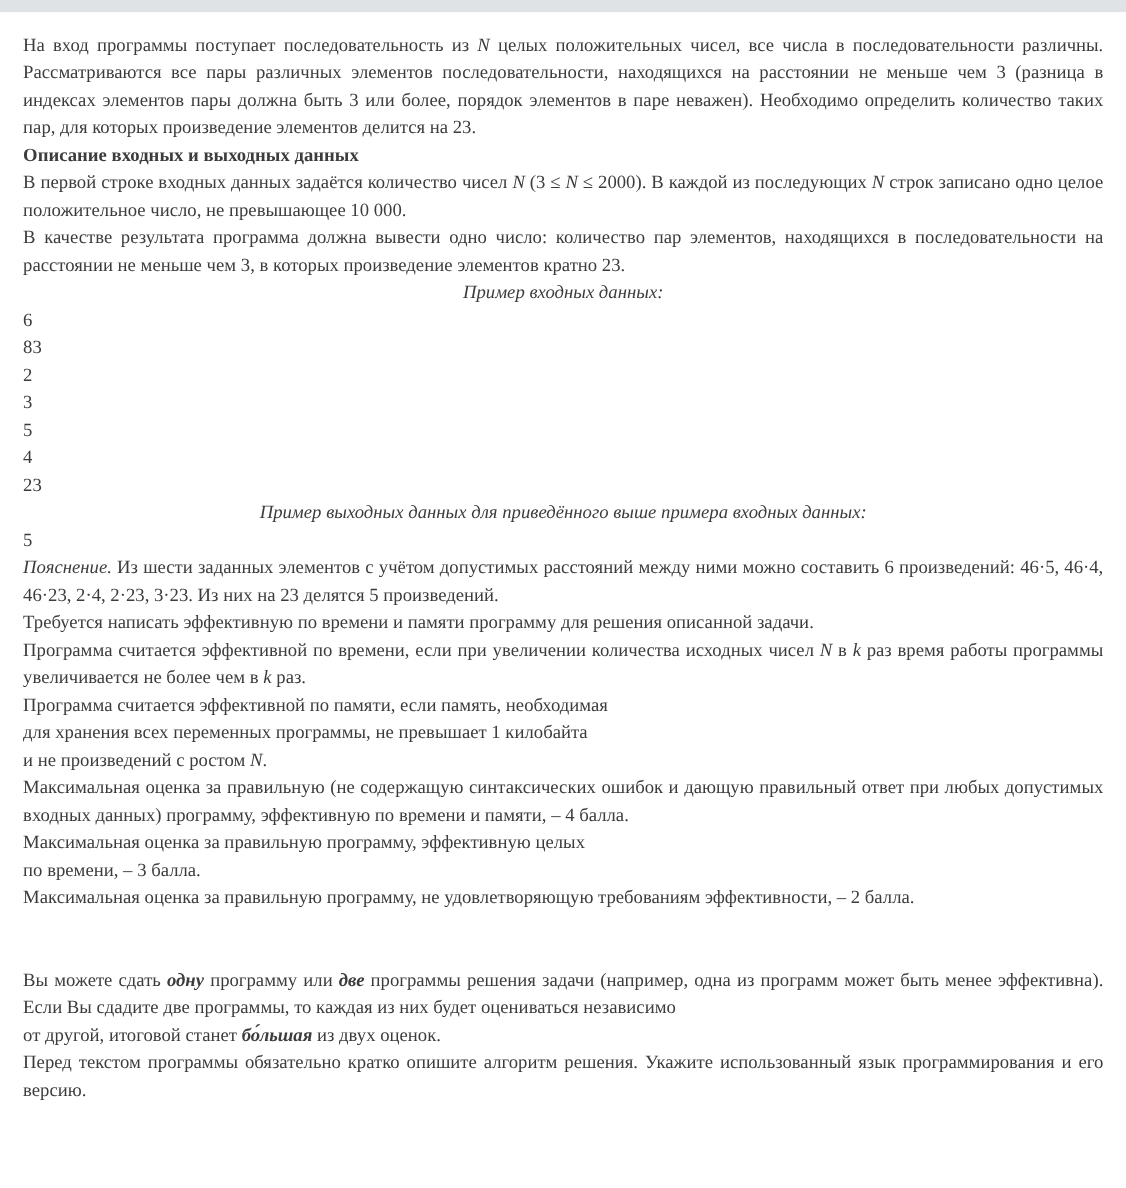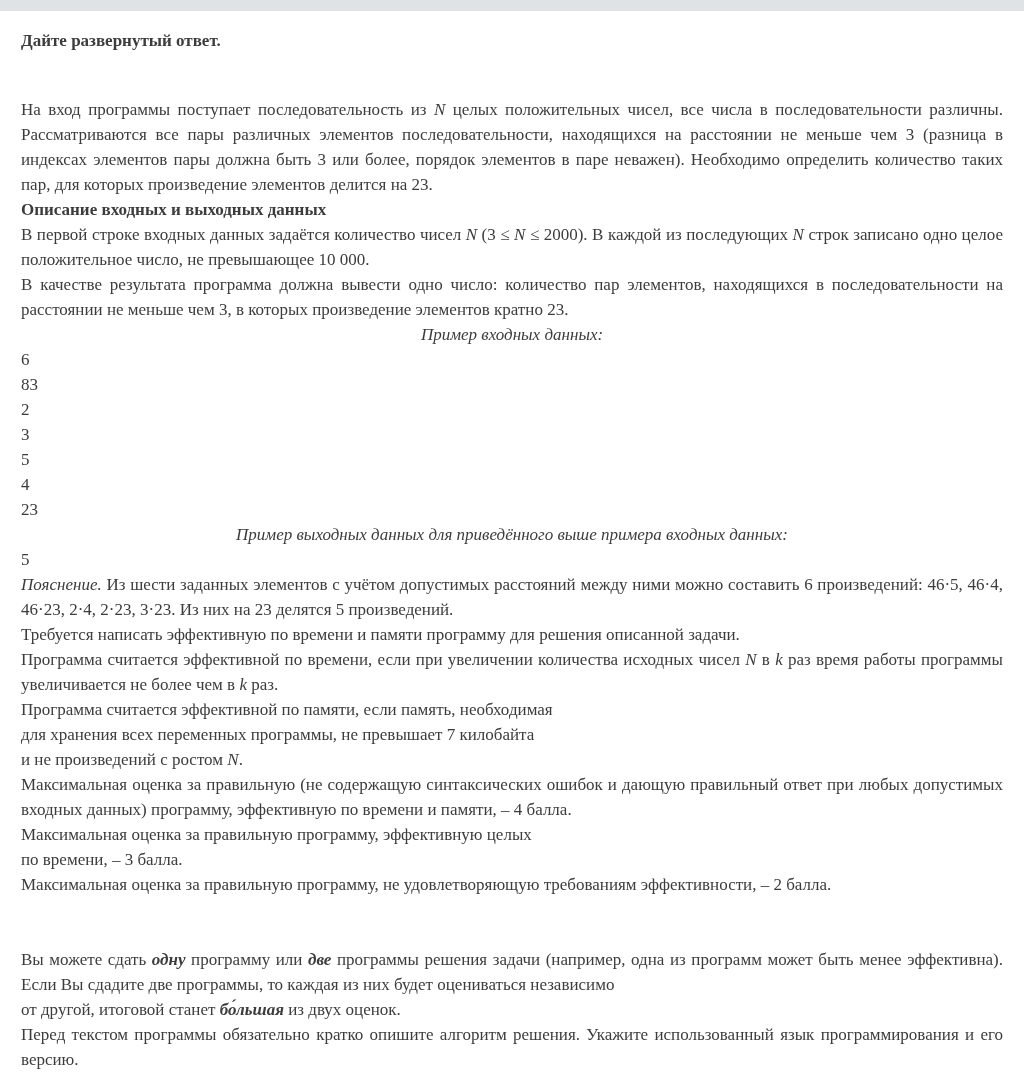--- a/index.html
+++ b/index.html
@@ -36,21 +36,20 @@
   .gap-before { margin-top: 50px; }
   b { font-weight: bold; font-style: italic; }
   i { font-style: italic; }
 </style>
 </head>
 <body>
 
 <div class="top-bar"></div>
 
 <div class="content">
-  <p class="title">Дайте развернутый ответ.</p>
 
   <p class="para just"><span>На вход программы поступает последовательность из </span><i>N</i><span> целых положительных чисел, все числа в последовательности различны. Рассматриваются все пары различных элементов последовательности, находящихся на расстоянии не меньше чем 3 (разница в индексах элементов пары должна быть 3 или более, порядок элементов в паре неважен). Необходимо определить количество таких пар, для которых произведение элементов делится на 23.</span></p>
 
   <p class="para bold">Описание входных и выходных данных</p>
 
   <p class="para just"><span>В первой строке входных данных задаётся количество чисел </span><i>N</i><span> (3 ≤ </span><i>N</i><span> ≤ 2000). В каждой из последующих </span><i>N</i><span> строк записано одно целое положительное число, не превышающее 10 000.</span></p>
 
   <p class="para just"><span>В качестве результата программа должна вывести одно число: количество пар элементов, находящихся в последовательности на расстоянии не меньше чем 3, в которых произведение элементов кратно 23.</span></p>
 
   <p class="para italic">Пример входных данных:</p>
@@ -68,21 +67,21 @@
   <p class="para italic">Пример выходных данных для приведённого выше примера входных данных:</p>
 
   <p class="para">5</p>
 
   <p class="para just"><i>Пояснение.</i><span> Из шести заданных элементов с учётом допустимых расстояний между ними можно составить 6 произведений: 46·5, 46·4, 46·23, 2·4, 2·23, 3·23. Из них на 23 делятся 5 произведений.</span></p>
 
   <p class="para just"><span>Требуется написать эффективную по времени и памяти программу для решения описанной задачи.</span></p>
 
   <p class="para just"><span>Программа считается эффективной по времени, если при увеличении количества исходных чисел </span><i>N</i><span> в </span><i>k</i><span> раз время работы программы увеличивается не более чем в </span><i>k</i><span> раз.</span></p>
 
-  <p class="para just"><span>Программа считается эффективной по памяти, если память, необходимая</span><br><span>для хранения всех переменных программы, не превышает 7 килобайта</span><br><span>и не произведений с ростом </span><i>N</i><span>.</span></p>
+  <p class="para just"><span>Программа считается эффективной по памяти, если память, необходимая</span><br><span>для хранения всех переменных программы, не превышает 1 килобайта</span><br><span>и не произведений с ростом </span><i>N</i><span>.</span></p>
 
   <p class="para just"><span>Максимальная оценка за правильную (не содержащую синтаксических ошибок и дающую правильный ответ при любых допустимых входных данных) программу, эффективную по времени и памяти, – 4 балла.</span></p>
 
   <p class="para just"><span>Максимальная оценка за правильную программу, эффективную целых</span><br><span>по времени, – 3 балла.</span></p>
 
   <p class="para just"><span>Максимальная оценка за правильную программу, не удовлетворяющую требованиям эффективности,  – 2 балла.</span></p>
 
   <p class="para just gap-before"><span>Вы можете сдать </span><b>одну</b><span> программу или </span><b>две</b><span> программы решения задачи (например, одна из программ может быть менее эффективна). Если Вы сдадите две программы, то каждая из них будет оцениваться независимо</span><br><span>от другой, итоговой станет </span><b>бо́льшая</b><span> из двух оценок.</span></p>
 
   <p class="para just"><span>Перед текстом программы обязательно кратко опишите алгоритм решения. Укажите использованный язык программирования и его версию.</span></p>

